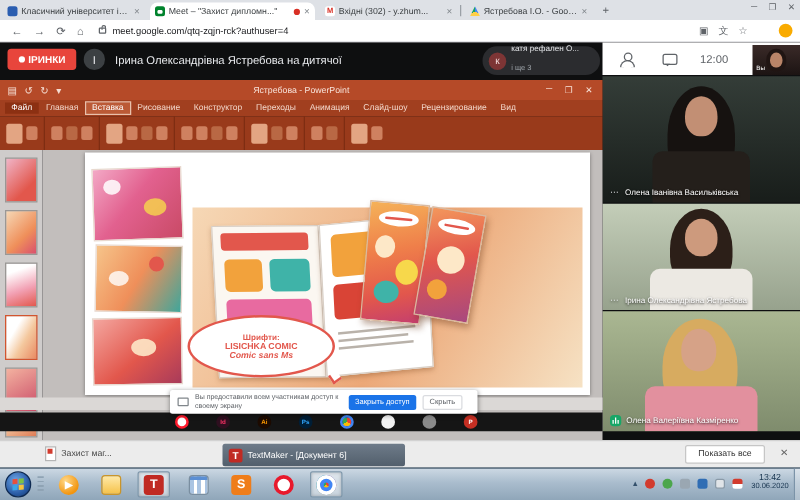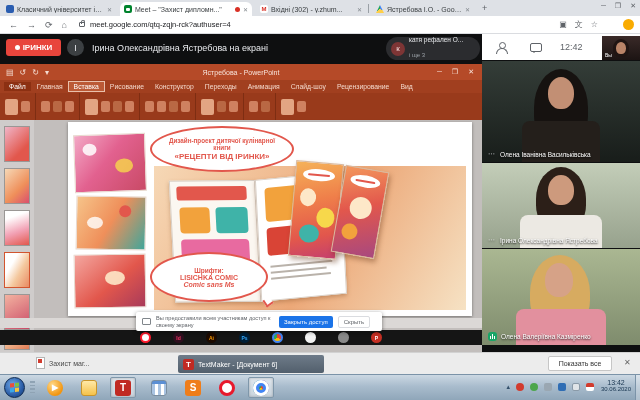--- a/index.html
+++ b/index.html
@@ -228,31 +228,31 @@
     <span id="orange-dot"></span>
   </div>
 
   <div id="meet" class="abs">
 
     <div id="rec-badge" class="abs">
       <span class="dot"></span>
       <span>ІРИНКИ</span>
     </div>
     <div id="presenter-avatar" class="abs">І</div>
-    <div id="presenting-title" class="abs">Ірина Олександрівна Ястребова на екрані</div>
+    <div id="presenting-title" class="abs">Ірина Олександрівна Ястребова на дитячої</div>
     <div id="toast" class="abs">
       <span class="tav">к</span>
       <span><span class="l1" style="display:block;">катя рефален О...</span>
       <span class="l2">і ще 3</span></span>
     </div>
 
     <div id="meet-header" class="abs">
       <span class="person-ic"></span>
       <span class="chat-ic"></span>
-      <span id="meet-clock">12:42</span>
+      <span id="meet-clock">12:00</span>
     </div>
 
     <div class="vtile abs" style="left:602px; top:2px; width:38px; height:24px;
          background:linear-gradient(#3a2a28,#1c1413);">
       <div class="hair" style="left:11px;top:3px;width:16px;height:18px;background:#201513;"></div>
       <div class="head" style="left:14px;top:6px;width:10px;height:12px;background:#b98468;"></div>
       <span class="abs" style="left:3px;bottom:2px;color:#fff;font-size:5px;">Вы</span>
     </div>
 
     <div class="vtile abs" style="top:27px;height:101px;background:linear-gradient(#343d38,#181d1a);">
@@ -370,24 +370,20 @@
           <i class="blob" style="left:10px;top:20px;width:16px;height:12px;background:#fff;opacity:.8;"></i>
           <i class="blob" style="left:42px;top:8px;width:12px;height:12px;background:#e2574c;"></i>
         </div>
         <div class="photo" style="left:6px;top:132px;width:72px;height:54px;transform:rotate(-1deg);
              background:linear-gradient(140deg,#f4a7a0 0%,#e2574c 55%,#a83a5a 100%);">
           <i class="blob" style="left:30px;top:16px;width:20px;height:14px;background:#fde8c8;opacity:.9;"></i>
         </div>
 
         <div id="backdrop"></div>
 
-        <div class="bubble" id="title-bubble">
-          <div class="s1">Дизайн-проект дитячої кулінарної книги</div>
-          <div class="s2">«РЕЦЕПТИ ВІД ІРИНКИ»</div>
-        </div>
 
         <div id="open-book">
           <div class="page" id="pageL">
             <i class="abs" style="left:6px;top:5px;width:70px;height:14px;background:#e2574c;border-radius:3px;position:absolute;"></i>
             <i class="blob" style="left:8px;top:26px;width:30px;height:26px;background:#f2a23c;border-radius:4px;"></i>
             <i class="blob" style="left:44px;top:26px;width:32px;height:26px;background:#3fb3a8;border-radius:4px;"></i>
             <i class="blob" style="left:8px;top:58px;width:68px;height:30px;background:#e86aa0;border-radius:4px;"></i>
             <i class="txtline" style="left:10px;top:96px;width:60px;position:absolute;"></i>
             <i class="txtline" style="left:10px;top:102px;width:52px;position:absolute;"></i>
           </div>

